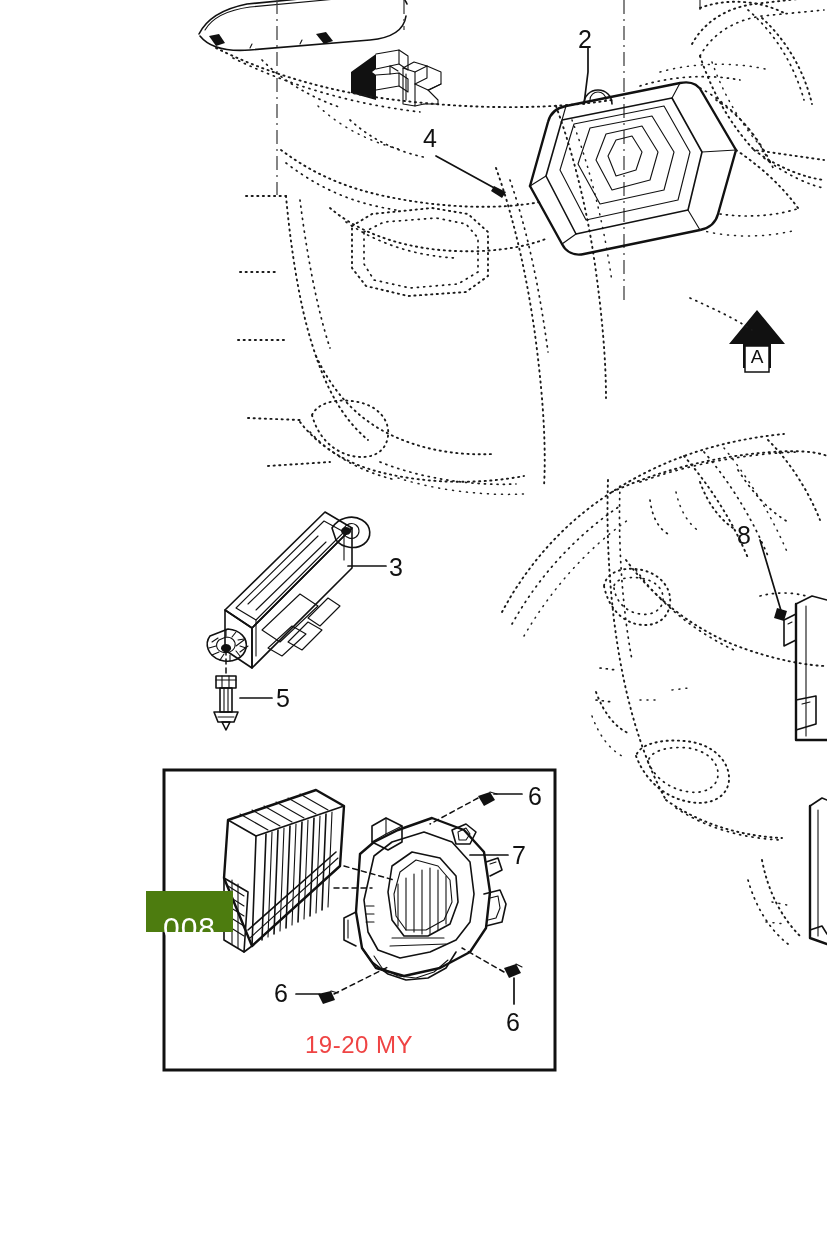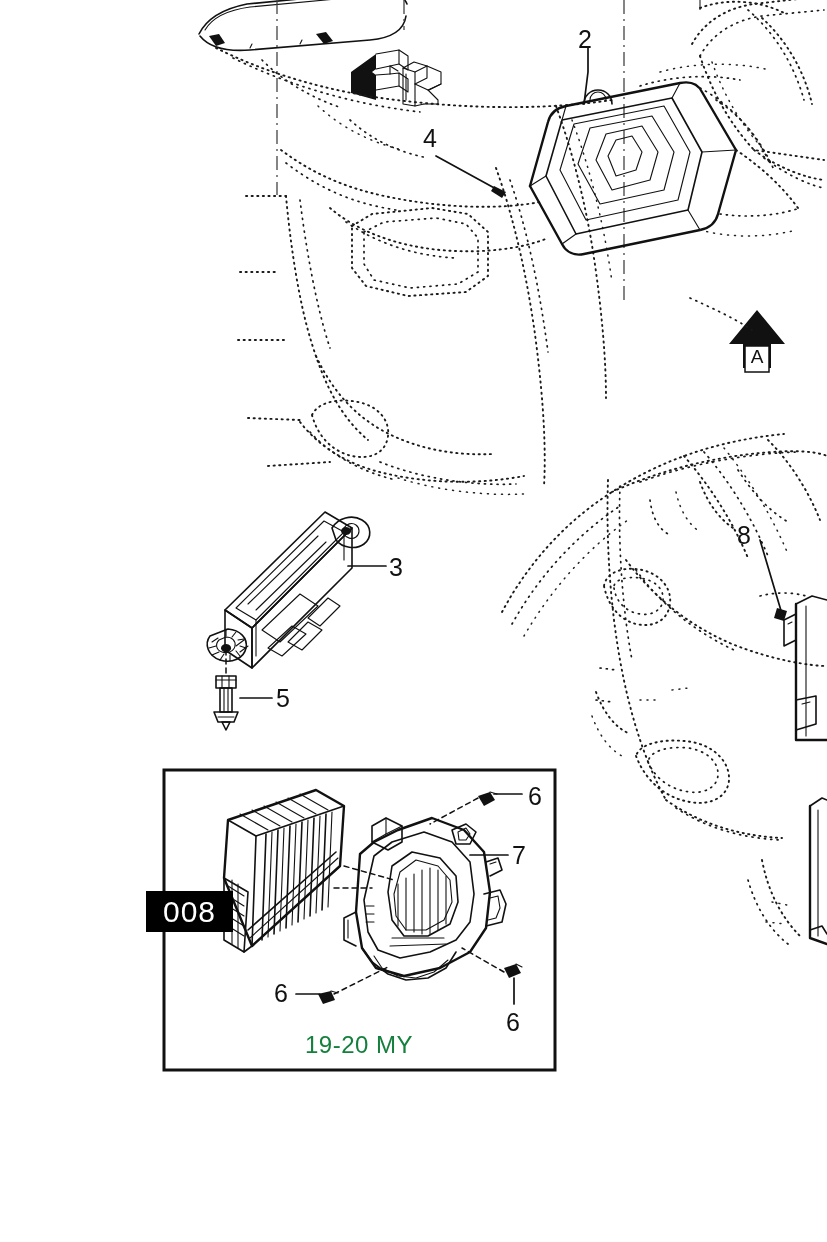--- a/index.html
+++ b/index.html
@@ -30,35 +30,35 @@
     color: #111111;
     font-family: "Liberation Sans", sans-serif;
     font-size: 25px;
     font-weight: 400;
     line-height: 1;
     white-space: nowrap;
     letter-spacing: 0px;
   }
   .badge {
     position: absolute;
-    background: #000000;
+    background: #4d7c0f;
     color: #ffffff;
     font-family: "Liberation Sans", sans-serif;
     font-size: 30px;
     font-weight: 400;
     letter-spacing: 1px;
     line-height: 41px;
     height: 41px;
     text-align: center;
-    padding: 0 9px;
+    padding: 16px 9px;
     box-sizing: border-box;
   }
   .inset-caption {
     position: absolute;
-    color: #15803d;
+    color: #ef4444;
     font-family: "Liberation Sans", sans-serif;
     font-size: 24px;
     font-weight: 400;
     white-space: nowrap;
     letter-spacing: 0.5px;
   }
   .view-arrow-label {
     position: absolute;
     color: #111111;
     font-family: "Liberation Sans", sans-serif;

